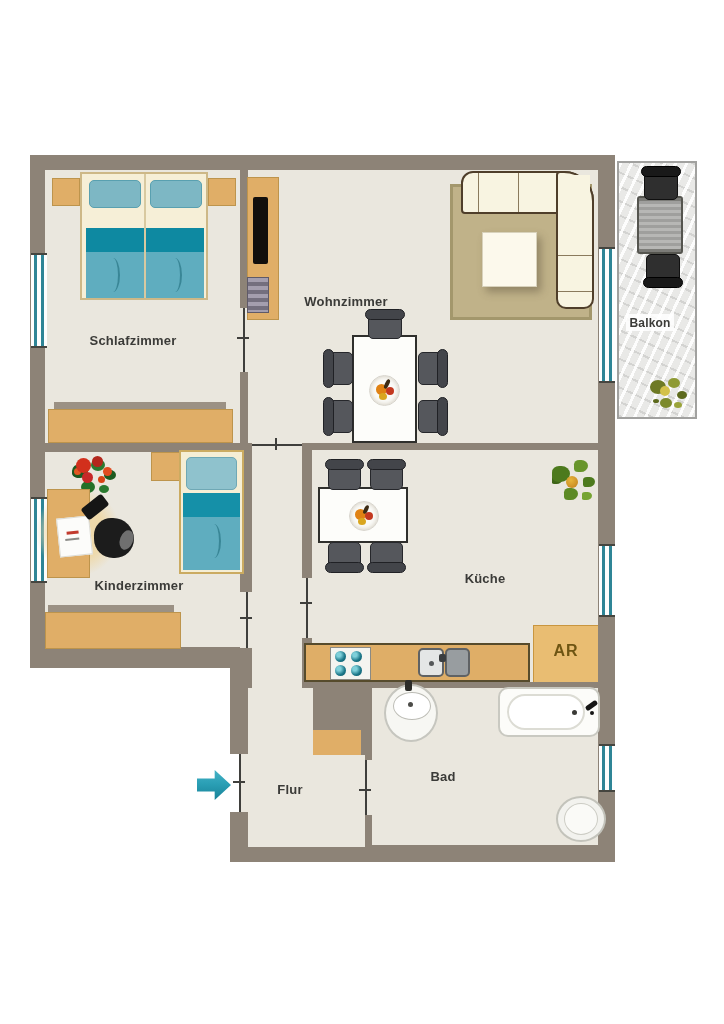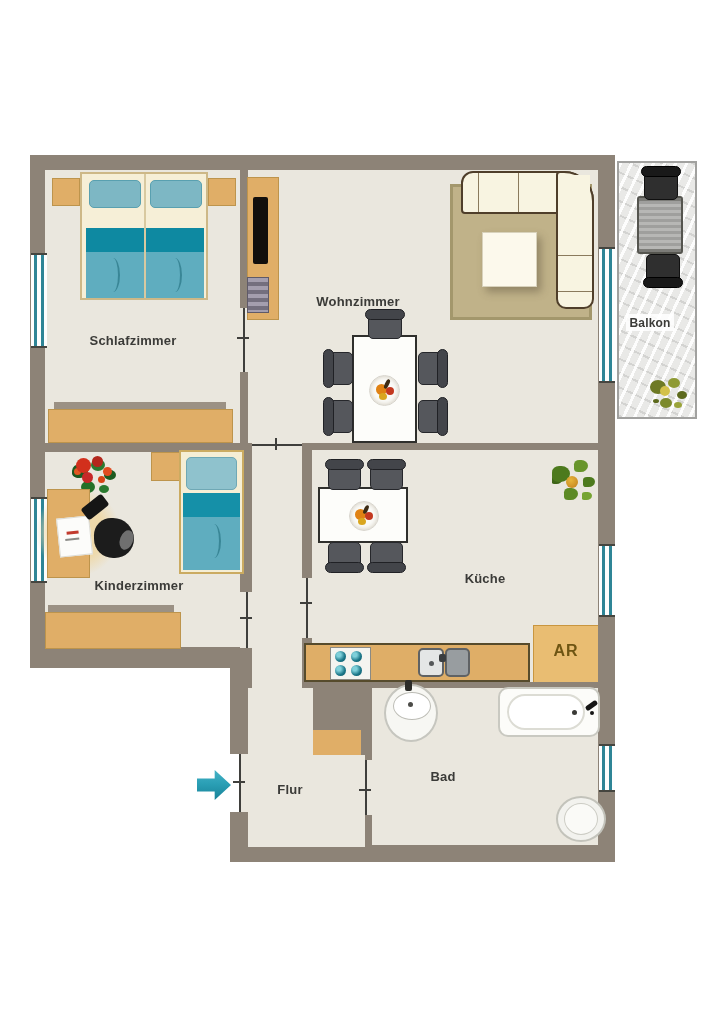--- a/index.html
+++ b/index.html
@@ -130,21 +130,21 @@
 
   <div class="abs" style="left:450px;top:184px;width:142px;height:136px;background:#c0b289;border:3px solid #a3976c;box-sizing:border-box"></div>
   <div class="sofa" style="left:461px;top:171px;width:133px;height:43px;border-radius:12px 30px 4px 4px"></div>
   <div class="sofa" style="left:556px;top:171px;width:38px;height:138px;border-radius:4px 30px 10px 10px"></div>
   <div class="abs" style="left:560px;top:175px;width:30px;height:35px;background:#f8f4e1"></div>
   <div class="seam" style="left:478px;top:173px;width:1px;height:39px"></div>
   <div class="seam" style="left:518px;top:173px;width:1px;height:39px"></div>
   <div class="seam" style="left:558px;top:255px;width:34px;height:1px"></div>
   <div class="seam" style="left:558px;top:291px;width:34px;height:1px"></div>
   <div class="abs" style="left:482px;top:232px;width:55px;height:55px;background:#fcf9ec;border:1px solid #d8d2bc;box-sizing:border-box;box-shadow:4px 5px 8px rgba(90,80,60,.45)"></div>
-  <div class="rlabel" style="left:358px;top:301px">Wohnzimmer</div>
+  <div class="rlabel" style="left:346px;top:301px">Wohnzimmer</div>
 
   <div class="abs" style="left:36px;top:488px;width:84px;height:88px;background:radial-gradient(closest-side,#eed9ab 62%,rgba(238,217,171,0));border-radius:50%"></div>
   <div class="abs" style="left:62px;top:450px;width:60px;height:56px">
     <i style="left:10px;top:14px;width:16px;height:14px;background:#1c5a20;border-radius:50%;box-shadow:18px -6px 0 -1px #2a7a30,30px 4px 0 -2px #1c5a20,8px 16px 0 -1px #247028,24px 18px 0 -3px #2a7a30,-2px 2px 0 -2px #174a1a"></i>
     <i style="left:14px;top:8px;width:15px;height:15px;background:#d2301c;border-radius:50%;box-shadow:14px -4px 0 -2px #b3271c,24px 6px 0 -3px #e04b1f,4px 12px 0 -2px #c62828,18px 14px 0 -4px #d84315,-6px 6px 0 -4px #e25822"></i>
   </div>
   <div class="wood" style="left:47px;top:489px;width:43px;height:89px"></div>
   <div class="abs" style="left:58px;top:517px;width:33px;height:39px;background:#fcfcfa;border:1px solid #dcdcd6;box-sizing:border-box;transform:rotate(-6deg)">
     <i style="left:8px;top:13px;width:12px;height:3px;background:#c23b2e"></i>
     <i style="left:6px;top:20px;width:14px;height:2px;background:#8a8a86"></i>

